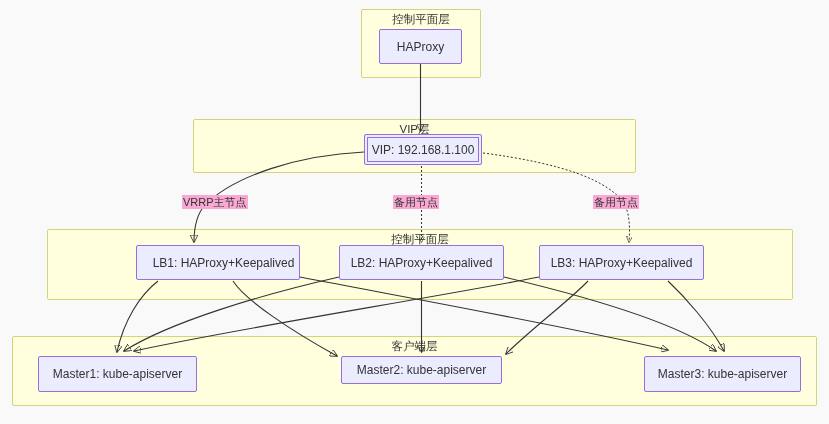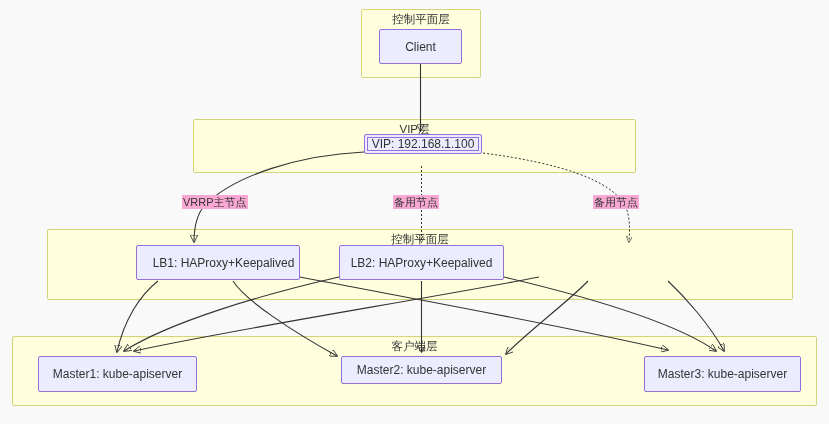--- a/index.html
+++ b/index.html
@@ -60,38 +60,41 @@
 </style>
 </head>
 <body>
 
 <div id="diagram">
 
   <div class="cluster" style="left:361px;top:9px;width:120px;height:69px;">
     <div class="cluster-label">控制平面层</div>
   </div>
   <div class="node" style="left:379px;top:29px;width:83px;height:35px;">
-    <span>Client</span>
+    <span>HAProxy</span>
   </div>
 
   <div class="cluster" style="left:193px;top:119px;width:443px;height:54px;">
     <div class="cluster-label">VIP层</div>
   </div>
-  <div class="node dbl" style="left:364px;top:134px;width:118px;height:20px;">
+  <div class="node dbl" style="left:364px;top:134px;width:118px;height:31px;">
     <span>VIP: 192.168.1.100</span>
   </div>
 
   <div class="cluster" style="left:47px;top:229px;width:746px;height:71px;">
     <div class="cluster-label">控制平面层</div>
   </div>
   <div class="node" style="left:136px;top:245px;width:164px;height:35px;padding-left:11px;">
     <span>LB1: HAProxy+Keepalived</span>
   </div>
   <div class="node" style="left:339px;top:245px;width:165px;height:35px;">
     <span>LB2: HAProxy+Keepalived</span>
+  </div>
+  <div class="node" style="left:539px;top:245px;width:165px;height:35px;">
+    <span>LB3: HAProxy+Keepalived</span>
   </div>
 
   <div class="cluster" style="left:12px;top:336px;width:805px;height:70px;">
     <div class="cluster-label">客户端层</div>
   </div>
   <div class="node" style="left:38px;top:356px;width:159px;height:36px;">
     <span>Master1: kube-apiserver</span>
   </div>
   <div class="node" style="left:341px;top:356px;width:161px;height:28px;">
     <span>Master2: kube-apiserver</span>

